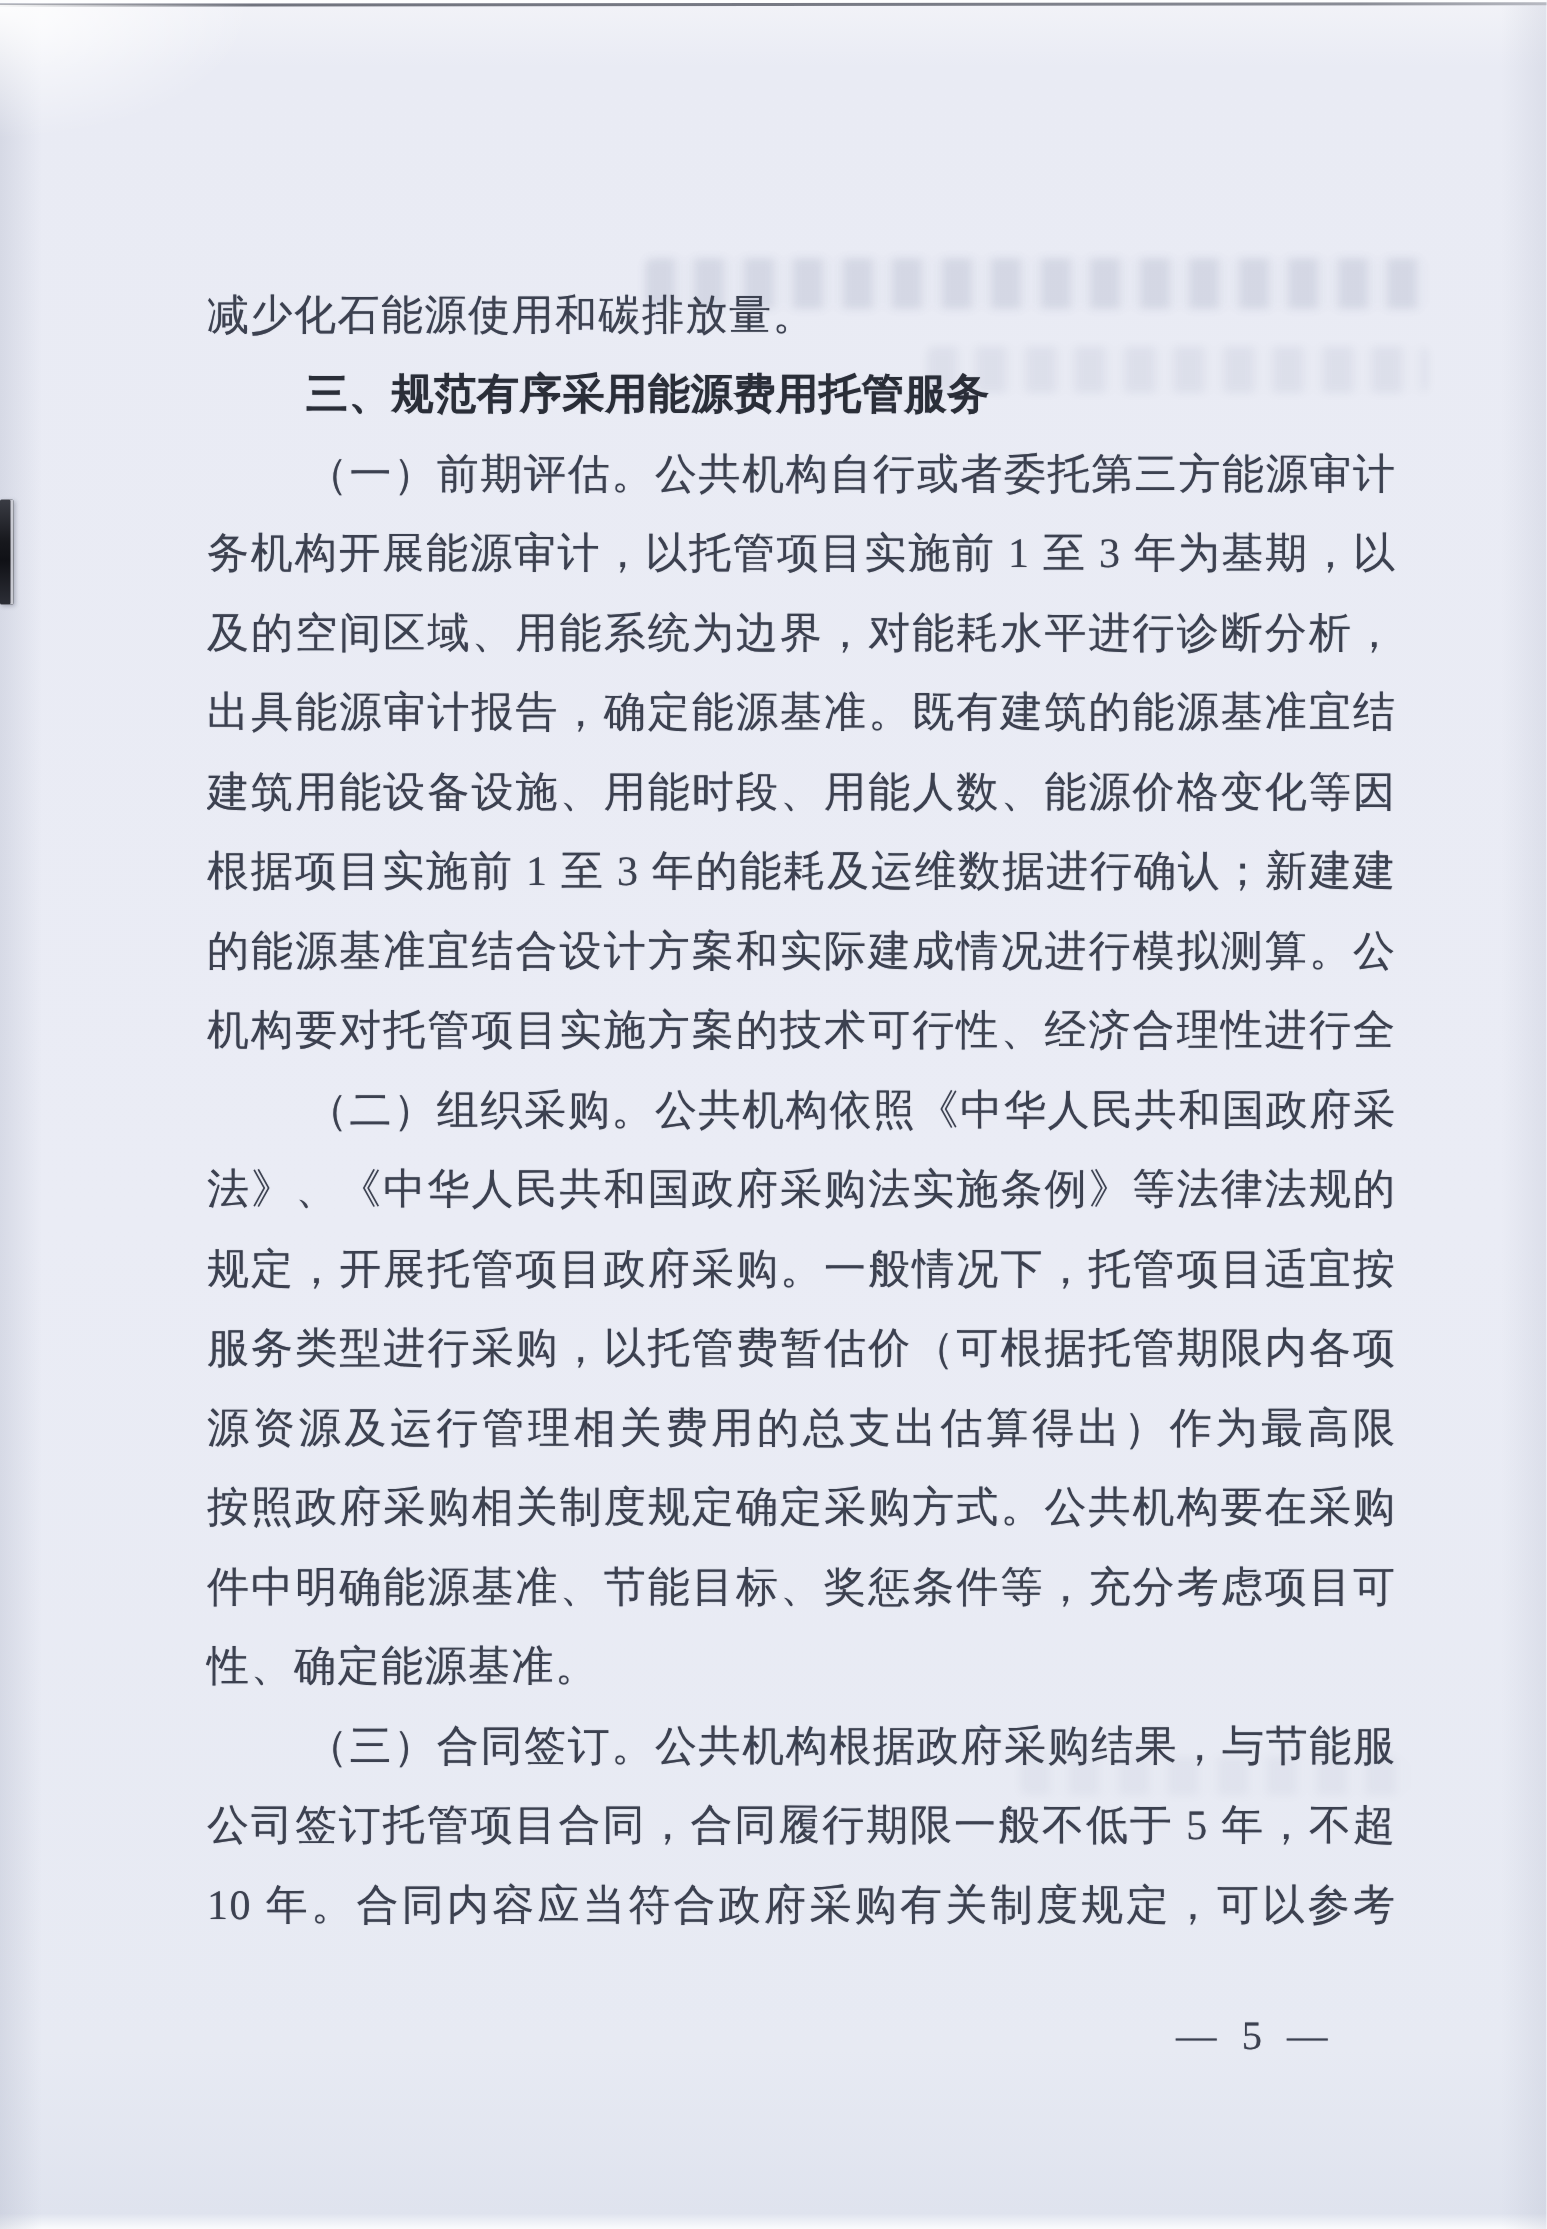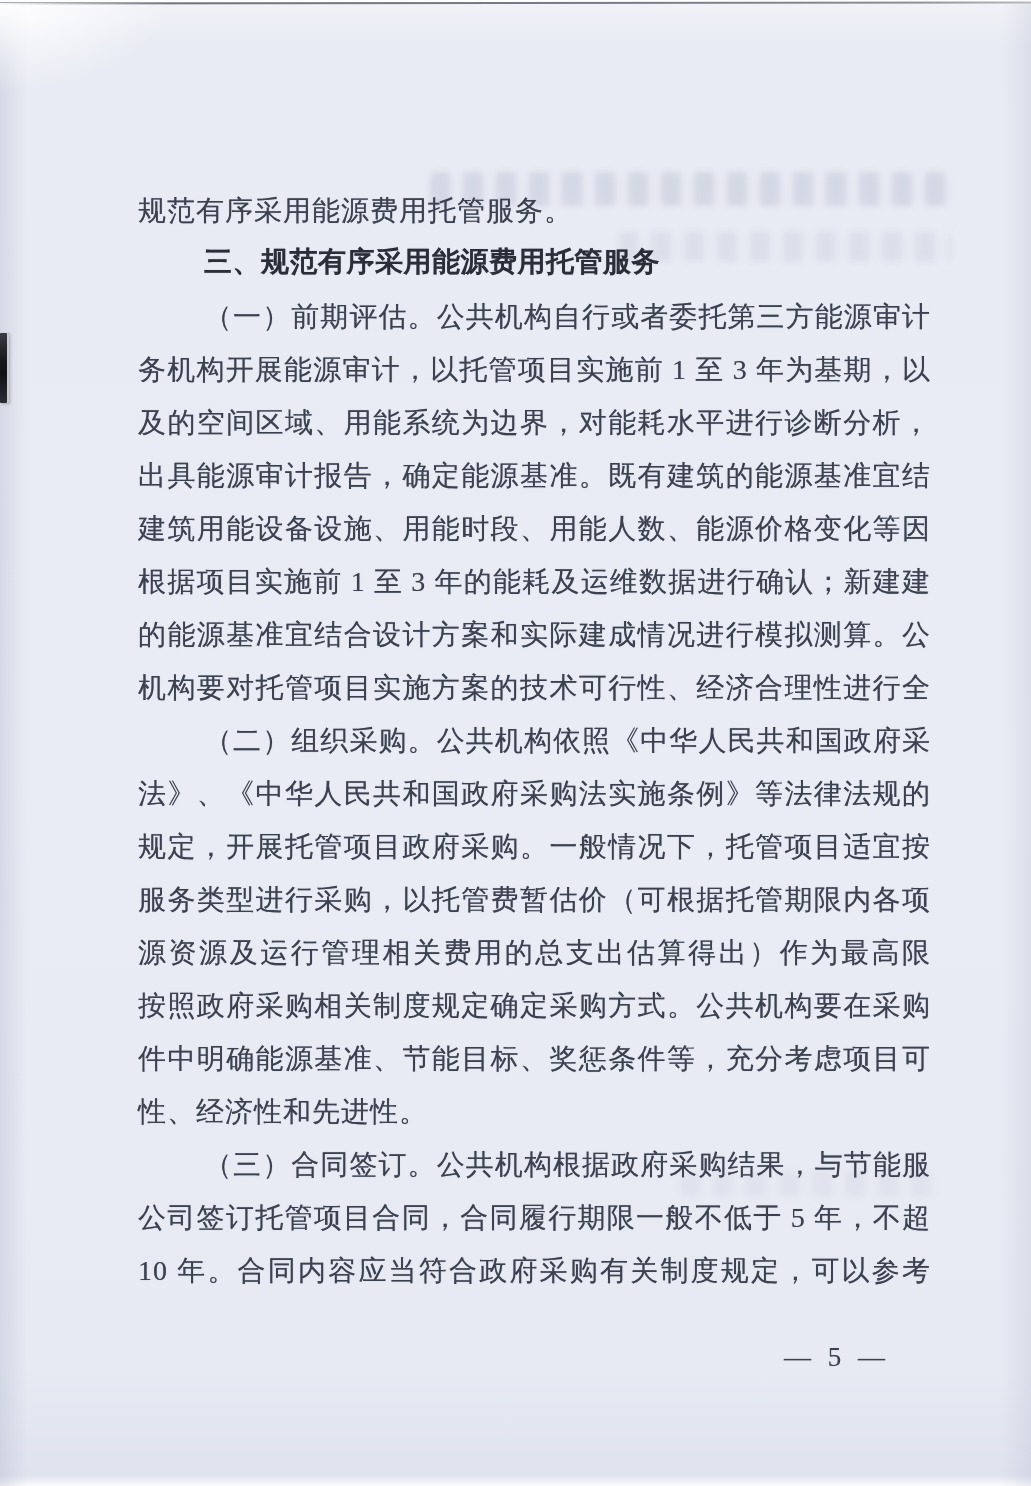--- a/index.html
+++ b/index.html
@@ -60,21 +60,21 @@
   }
   .line.j {
     white-space: normal;
     text-align: justify;
     text-align-last: justify;
     text-justify: inter-character;
     overflow: hidden;
   }
   .line.ind { padding-left: 66px; }
   .line.heading {
-    font-family: Liberation Mono, monospace;
+    font-family: Liberation Serif, serif;
     font-weight: 700;
     color: var(--heading-ink, #2a2e38);
     padding-left: 66px;
     letter-spacing: 0.5px;
   }
   .pagenum {
     position: absolute; top: 1342px; right: 141px;
     font-family: "Liberation Serif", "DejaVu Serif", serif;
     font-size: 27px;
     letter-spacing: 5px;
@@ -88,37 +88,37 @@
 <div class="paper">
   <div class="edge-top-highlight"></div>
   <div class="edge-top"></div>
   <div class="corner-tl"></div>
   <div class="binding"></div>
   <div class="ghost g1"></div>
   <div class="ghost g2"></div>
   <div class="ghost g3"></div>
 
   <div class="content">
-    <div class="line">规范有序采用能源费用托管服务。</div>
+    <div class="line">减少化石能源使用和碳排放量。</div>
     <div class="line heading">三、规范有序采用能源费用托管服务</div>
     <div class="line j ind">（一）前期评估。公共机构自行或者委托第三方能源审计服</div>
     <div class="line j">务机构开展能源审计，以托管项目实施前 1 至 3 年为基期，以涉</div>
     <div class="line j">及的空间区域、用能系统为边界，对能耗水平进行诊断分析，并</div>
     <div class="line j">出具能源审计报告，确定能源基准。既有建筑的能源基准宜结合</div>
     <div class="line j">建筑用能设备设施、用能时段、用能人数、能源价格变化等因素，</div>
     <div class="line j">根据项目实施前 1 至 3 年的能耗及运维数据进行确认；新建建筑</div>
     <div class="line j">的能源基准宜结合设计方案和实际建成情况进行模拟测算。公共</div>
     <div class="line j">机构要对托管项目实施方案的技术可行性、经济合理性进行全面</div>
     <div class="line j ind">（二）组织采购。公共机构依照《中华人民共和国政府采购</div>
     <div class="line j">法》、《中华人民共和国政府采购法实施条例》等法律法规的有关</div>
     <div class="line j">规定，开展托管项目政府采购。一般情况下，托管项目适宜按照</div>
     <div class="line j">服务类型进行采购，以托管费暂估价（可根据托管期限内各项能</div>
     <div class="line j">源资源及运行管理相关费用的总支出估算得出）作为最高限价，</div>
     <div class="line j">按照政府采购相关制度规定确定采购方式。公共机构要在采购文</div>
     <div class="line j">件中明确能源基准、节能目标、奖惩条件等，充分考虑项目可行</div>
-    <div class="line">性、经济性和先进性。</div>
+    <div class="line">性、确定能源基准。</div>
     <div class="line j ind">（三）合同签订。公共机构根据政府采购结果，与节能服务</div>
     <div class="line j">公司签订托管项目合同，合同履行期限一般不低于 5 年，不超过</div>
     <div class="line j">10 年。合同内容应当符合政府采购有关制度规定，可以参考《合</div>
   </div>
 
   <div class="pagenum">— 5 —</div>
 </div>
 
 </body></html>

